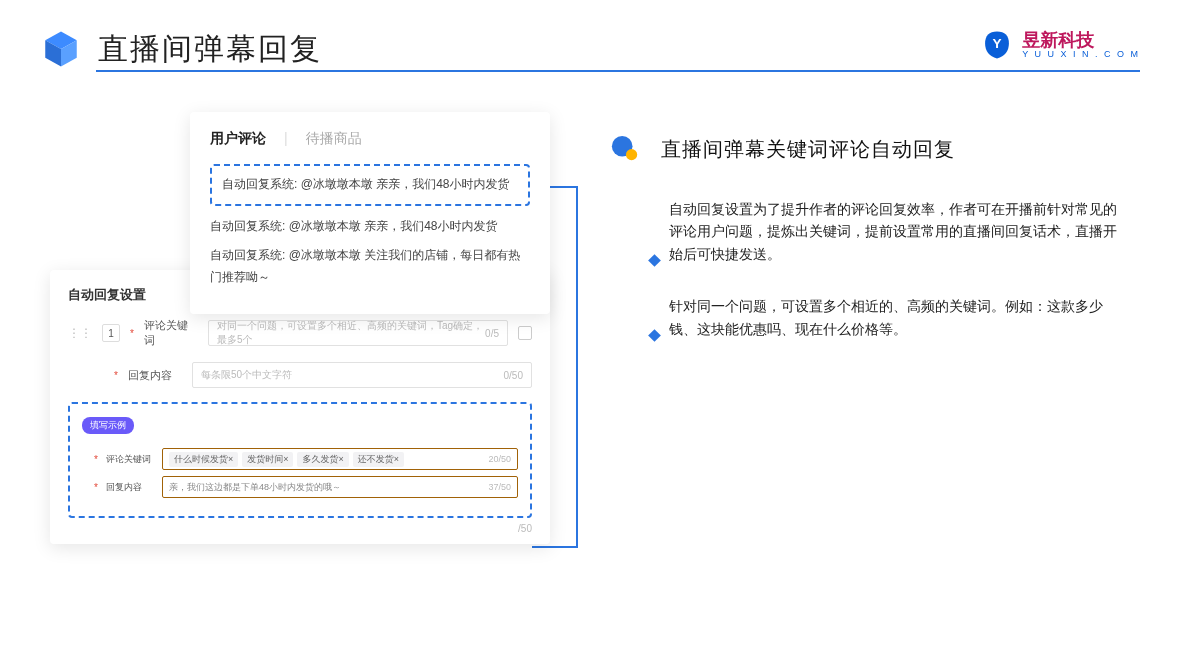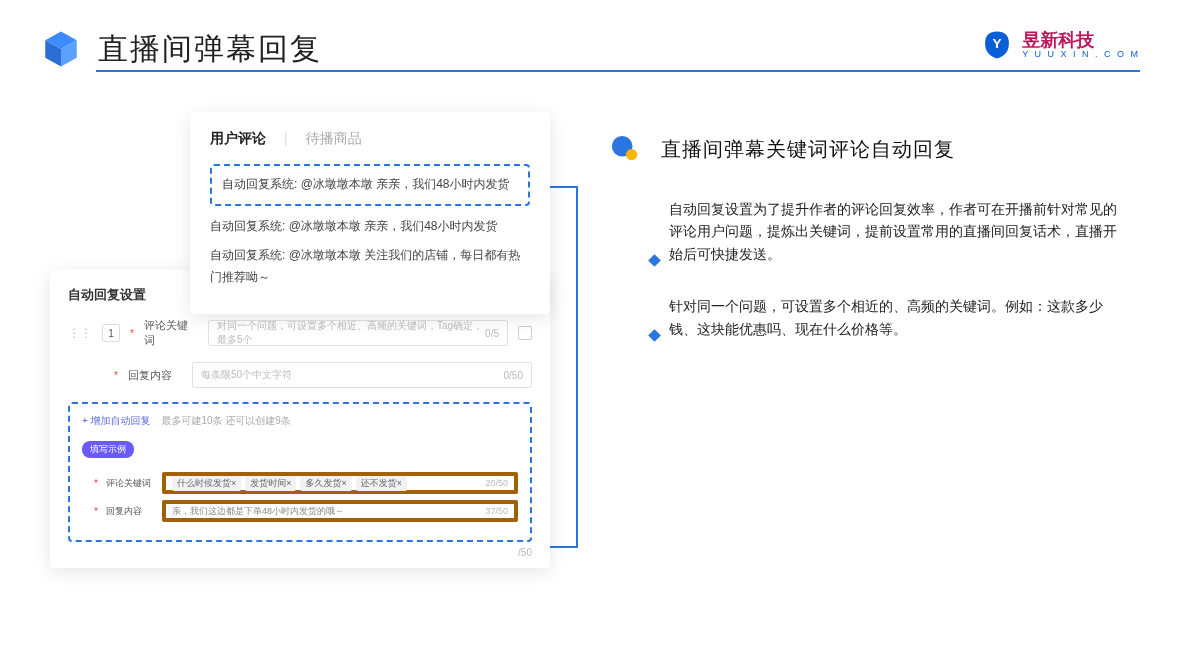--- a/index.html
+++ b/index.html
@@ -52,21 +52,21 @@
 .input { flex: 1; height: 26px; border: 1px solid #e1e1e1; border-radius: 2px; padding: 0 8px; font-size: 10px; color: #bbb; display: flex; align-items: center; justify-content: space-between; background: #fff; }
 .input .count { color: #bbb; font-size: 10px; }
 .trash { width: 14px; height: 14px; border: 1px solid #ccc; border-radius: 2px; }
 
 .dash-box2 { border: 2px dashed #2b75e0; border-radius: 4px; padding: 10px 12px 12px; margin-top: 14px; }
 .add-line { font-size: 10px; color: #5b6bdc; margin-bottom: 10px; }
 .add-line .hint { color: #aaa; margin-left: 8px; }
 .example-badge { display: inline-block; background: #6a5af9; color: #fff; font-size: 9px; padding: 2px 8px; border-radius: 8px; margin-bottom: 8px; }
 .mini-row { display: flex; align-items: center; gap: 8px; margin: 6px 0 6px 12px; font-size: 9px; }
 .mini-row .label2 { color: #555; flex: none; width: 48px; }
-.tag-input { flex: 1; height: 22px; border: 4px solid #a16207; border-radius: 2px; padding: 0 6px; font-size: 9px; color: #888; display: flex; align-items: center; gap: 4px; background: #fff; }
+.tag-input { flex: 1; height: 22px; border: 1px solid #a16207; border-radius: 2px; padding: 0 6px; font-size: 9px; color: #888; display: flex; align-items: center; gap: 4px; background: #fff; }
 .tag { background: #f2f2f4; color: #666; padding: 1px 5px; border-radius: 2px; font-size: 9px; }
 .tag-input .count { margin-left: auto; color: #bbb; }
 .ghost-count { color: #bbb; font-size: 10px; position: absolute; right: 18px; bottom: 10px; }
 
 
 .connector { position: absolute; border-right: 2px solid #2b75e0; }
 .conn-h { position: absolute; border-top: 2px solid #2b75e0; }
 </style>
 </head>
 <body>
@@ -139,24 +139,20 @@
       <div class="rule-row" style="margin-left:46px;">
         <span class="star">*</span>
         <span class="label">回复内容</span>
         <div class="input">
           <span>每条限50个中文字符</span>
           <span class="count">0/50</span>
         </div>
       </div>
 
       <div class="dash-box2">
-        <div class="add-line">
-          <span>+ 增加自动回复</span>
-          <span class="hint">最多可建10条 还可以创建9条</span>
-        </div>
         <span class="example-badge">填写示例</span>
 
         <div class="mini-row">
           <span class="star">*</span>
           <span class="label2">评论关键词</span>
           <div class="tag-input">
             <span class="tag">什么时候发货×</span>
             <span class="tag">发货时间×</span>
             <span class="tag">多久发货×</span>
             <span class="tag">还不发货×</span>

